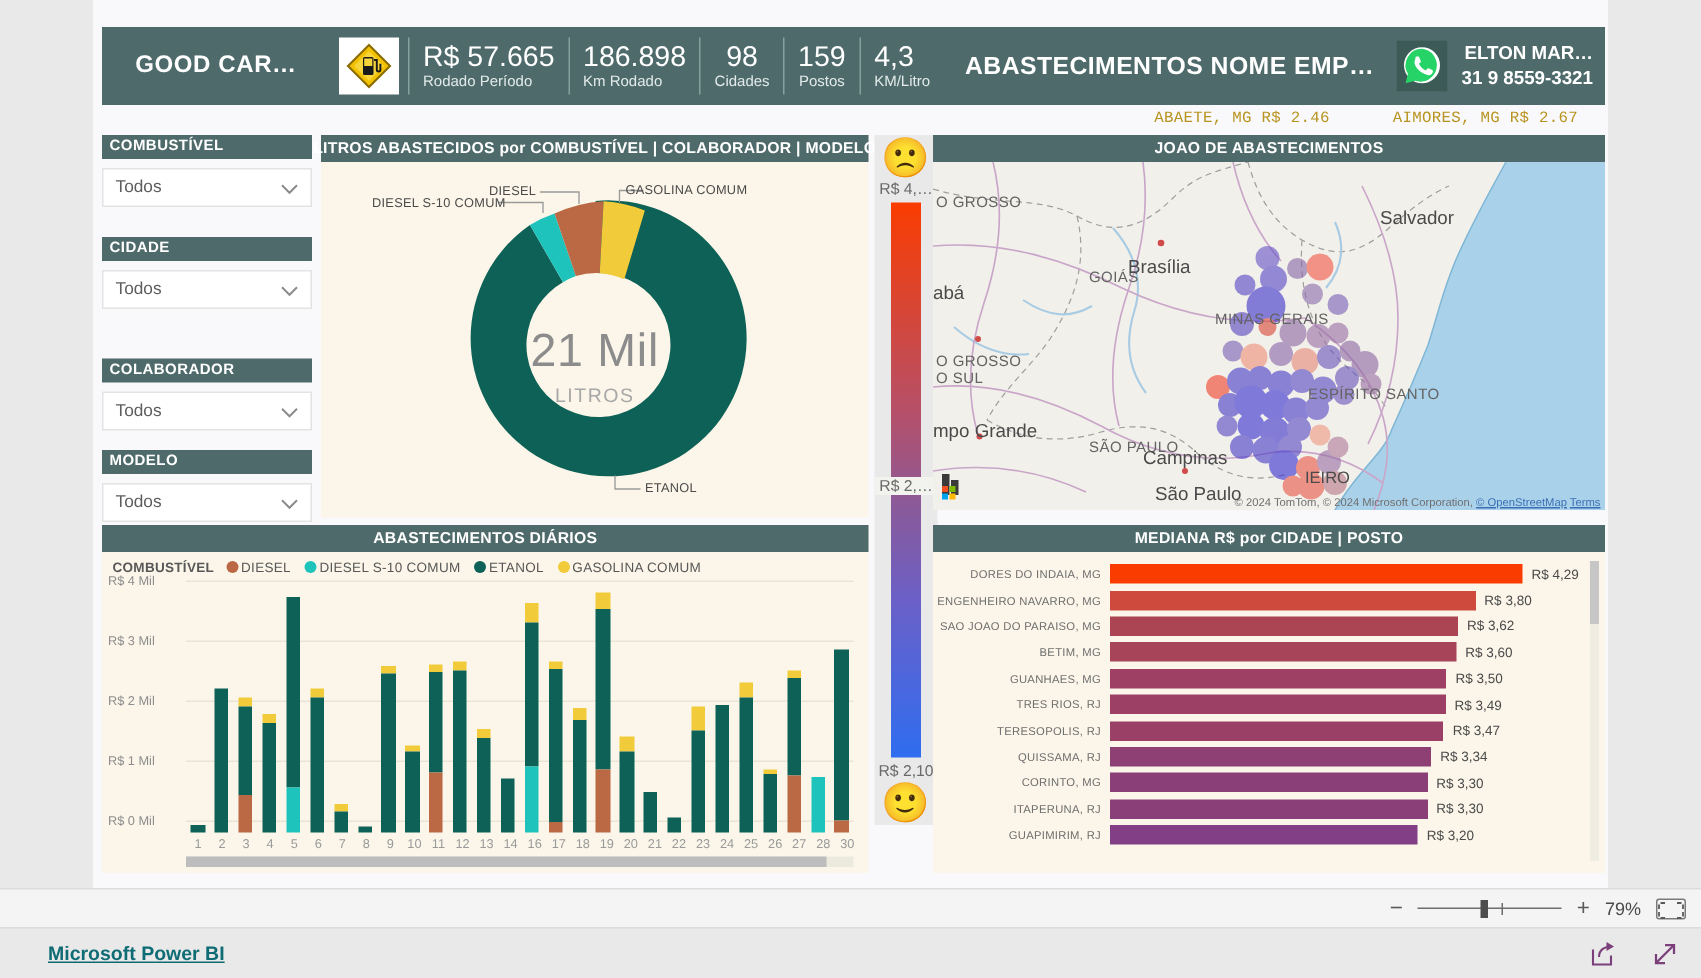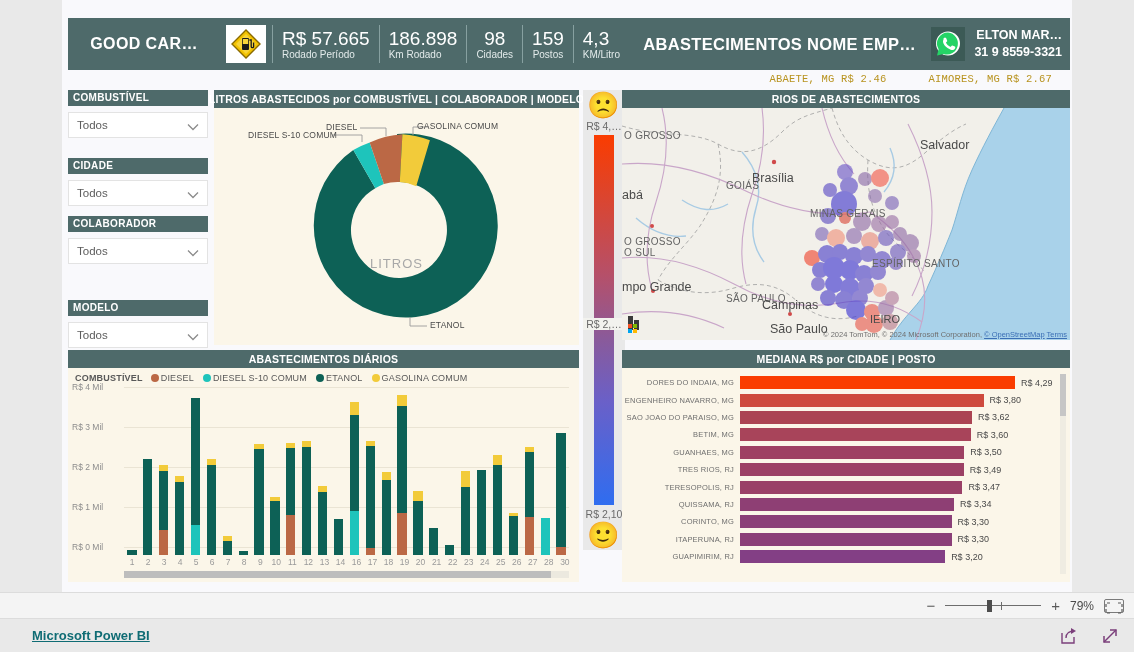--- a/index.html
+++ b/index.html
@@ -297,21 +297,21 @@
       <div class="slicer-box">
         <span>Todos</span>
         <span class="chev">
           <svg width="12" height="8" viewBox="0 0 12 8">
               <path d="M1 1.5 L6 6.5 L11 1.5" stroke="#8b8b8b" stroke-width="1.3" fill="none"></path>
             </svg>
         </span>
       </div>
     </div>
 
-    <div class="slicer" style="top:216px;">
+    <div class="slicer" style="top:239px;">
       <div class="slicer-hdr">COLABORADOR</div>
       <div class="slicer-box">
         <span>Todos</span>
         <span class="chev">
           <svg width="12" height="8" viewBox="0 0 12 8">
               <path d="M1 1.5 L6 6.5 L11 1.5" stroke="#8b8b8b" stroke-width="1.3" fill="none"></path>
             </svg>
         </span>
       </div>
     </div>
@@ -345,36 +345,37 @@
           <path d="M172 28 L172 20 L146 20" stroke="#9a9a9a" stroke-width="0.9" fill="none"></path>
           <path d="M199 27 L199 19 L215 19" stroke="#9a9a9a" stroke-width="0.9" fill="none"></path>
           <path d="M196 209 L196 218 L213 218" stroke="#9a9a9a" stroke-width="0.9" fill="none"></path>
         </svg>
 
         <div class="dlabel" style="left:34px; top:22px;">DIESEL S-10 COMUM</div>
         <div class="dlabel" style="left:112px; top:14px;">DIESEL</div>
         <div class="dlabel" style="left:203px; top:13px;">GASOLINA COMUM</div>
         <div class="dlabel" style="left:216px; top:212px;">ETANOL</div>
 
+        <div class="donut-center-v">21 Mil</div>
         <div class="donut-center-l">LITROS</div>
       </div>
     </div>
 
     <div id="gauge">
       <div class="gauge-face">🙁</div>
       <div class="gauge-txt">R$ 4,…</div>
       <div class="gauge-bar"></div>
       <div class="gauge-txt">R$ 2,10</div>
       <div class="gauge-face">🙂</div>
     </div>
     <div style="position:absolute; left:521px; top:318px; width:42px; text-align:center;
                 font-size:10.5px; color:#6a6a6a; background:#f2f2ee;">R$ 2,…</div>
 
     <div class="card" id="map-card">
-      <div class="card-hdr">RIOS DE ABASTECIMENTOS</div>
+      <div class="card-hdr">JOAO DE ABASTECIMENTOS</div>
       <div class="map-body">
         <svg width="448" height="232" viewBox="0 0 448 232">
           <rect width="448" height="232" fill="#f2f0ea"></rect>
 
           <path d="M448 0 L448 232 L268 232 C282 206 300 196 306 178 C316 156 322 142 330 122
                    C336 104 340 84 350 62 C360 40 372 18 382 0 Z" fill="#a9d2ea"></path>
 
           <path d="M382 0 C372 18 360 40 350 62 C340 84 336 104 330 122 C322 142 316 156 306 178
                    C300 196 282 206 268 232" stroke="#7fb6d6" stroke-width="1" fill="none"></path>
 

